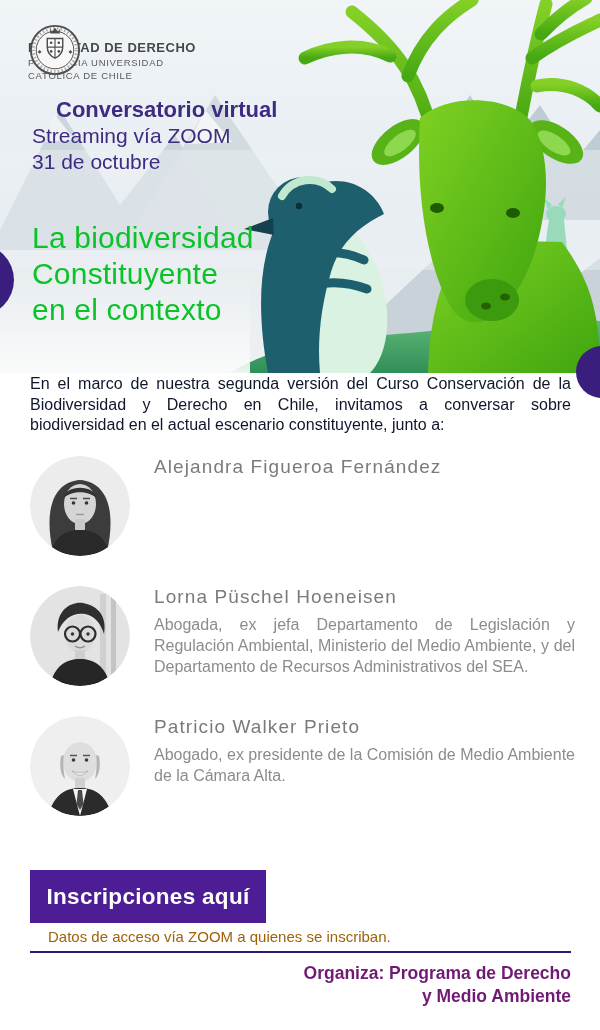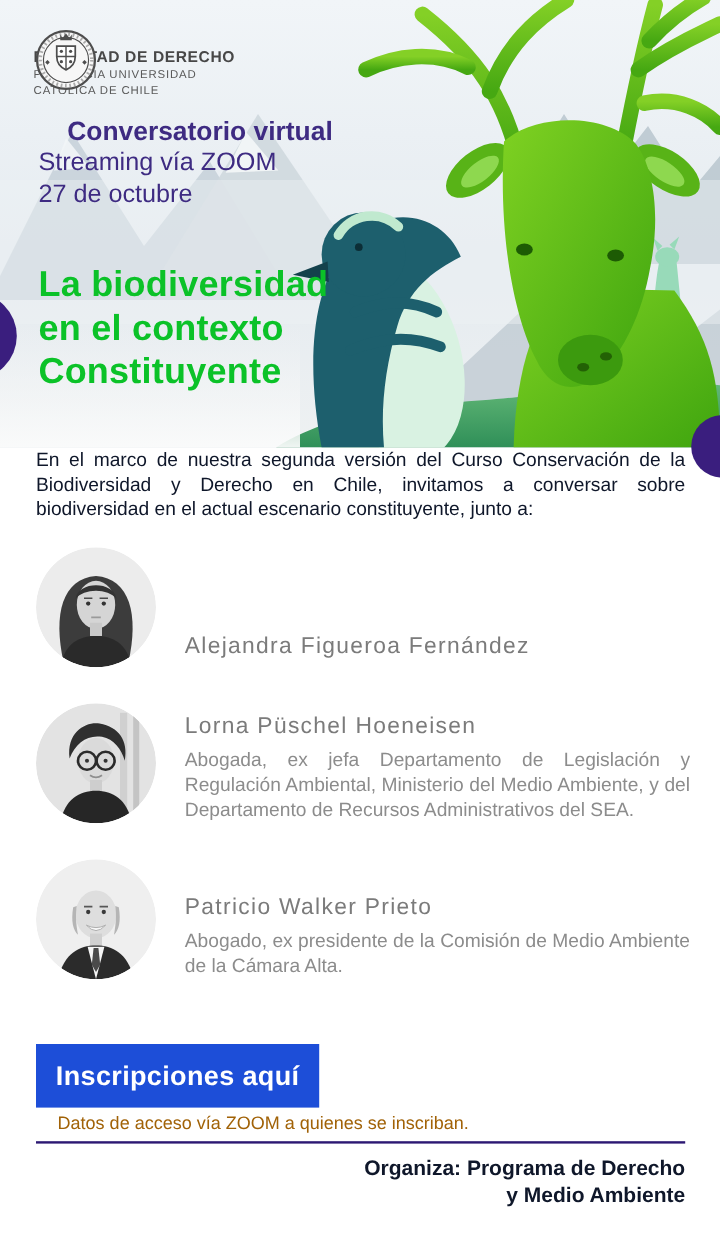--- a/index.html
+++ b/index.html
@@ -9,40 +9,40 @@
   }
   
   .hero{position:absolute;top:0;left:0;width:600px;height:373px;overflow:hidden;background:#eef2f5;}
   .hero svg{position:absolute;top:0;left:0;}
   .logo{position:absolute;top:16px;left:28px;display:flex;align-items:flex-start;gap:9px;}
   .logo-text{margin-top:24px;}
   .logo-l1{font-size:13px;font-weight:bold;letter-spacing:.5px;color:#474747;}
   .logo-l2{font-size:9.5px;letter-spacing:.7px;color:#595959;margin-top:2px;}
   .event-meta{position:absolute;top:97px;left:32px;color:#3e2b82;font-size:21px;line-height:26px;}
   .event-meta .em-bold{font-weight:bold;font-size:22px;margin-left:24px;}
-  .title{position:absolute;top:220px;left:32px;margin:0;color:#0bc228;font-size:30px;line-height:36px;font-weight:bold;letter-spacing:.2px;}
+  .title{position:absolute;top:220px;left:32px;margin:0;color:#0bc228;font-size:30px;line-height:36px;font-weight:normal;letter-spacing:.2px;}
   .title span{display:block;}
   .semicircle-left{position:absolute;top:244px;left:-58px;width:72px;height:72px;border-radius:50%;background:#3a1e7e;}
   .circle-right{position:absolute;top:346px;left:576px;width:52px;height:52px;border-radius:50%;background:#3a1e7e;z-index:5;}
   
   .intro{position:absolute;top:374px;left:30px;width:541px;margin:0;color:#0f172a;font-size:16px;line-height:20.7px;text-align:justify;}
   .speakers{position:absolute;top:456px;left:30px;width:545px;}
-  .speaker{display:flex;align-items:flex-end;margin-bottom:30px;height:100px;}
+  .speaker{display:flex;align-items:flex-start;margin-bottom:30px;height:100px;}
   .avatar{width:100px;height:100px;flex:0 0 100px;border-radius:50%;}
   .sp-text{margin-left:24px;width:421px;}
   .sp-name{color:#7b7b7b;font-size:19px;letter-spacing:1.1px;margin-bottom:6px;}
   .sp-bio{color:#8c8c8c;font-size:16px;line-height:21px;text-align:justify;}
   .btn{
-    position:absolute;top:870px;left:30px;width:236px;height:53px;background:#1d4ed8;
+    position:absolute;top:870px;left:30px;width:236px;height:53px;background:#4c1d95;
     color:#ffffff;font-size:22.5px;font-weight:bold;display:flex;align-items:center;justify-content:center;
     cursor:pointer;letter-spacing:.3px;
   }
   .note{position:absolute;top:928px;left:48px;color:#a16207;font-size:15px;}
   .divider{position:absolute;top:951px;left:30px;width:541px;height:2px;background:#2c1873;}
-  .footer{position:absolute;top:962px;left:30px;width:541px;text-align:right;color:#0f172a;font-weight:bold;font-size:17.5px;line-height:23px;}
+  .footer{position:absolute;top:962px;left:30px;width:541px;text-align:right;color:#701a75;font-weight:bold;font-size:17.5px;line-height:23px;}
 </style>
 </head>
 <body>
 
 <div class="page">
 
   <div class="hero">
     <svg width="600" height="373" viewBox="0 0 600 373">
       <defs>
         <linearGradient id="gSky" x1="0" y1="0" x2="0" y2="1">
@@ -151,27 +151,27 @@
       <div class="logo-text">
         <div class="logo-l1">FACULTAD DE DERECHO</div>
         <div class="logo-l2">PONTIFICIA UNIVERSIDAD</div>
         <div class="logo-l2">CATÓLICA DE CHILE</div>
       </div>
     </div>
 
     <div class="event-meta">
       <div class="em-bold">Conversatorio virtual</div>
       <div>Streaming vía ZOOM</div>
-      <div>27 de octubre</div>
+      <div>31 de octubre</div>
     </div>
 
     <h1 class="title">
       <span>La biodiversidad</span>
+      <span>Constituyente</span>
       <span>en el contexto</span>
-      <span>Constituyente</span>
     </h1>
 
     <div class="semicircle-left"></div>
   </div>
 
   <div class="circle-right"></div>
 
   <p class="intro">En el marco de nuestra segunda versión del Curso Conservación de la Biodiversidad y Derecho en Chile, invitamos a conversar sobre biodiversidad en el actual escenario constituyente, junto a:</p>
 
   <div class="speakers">

